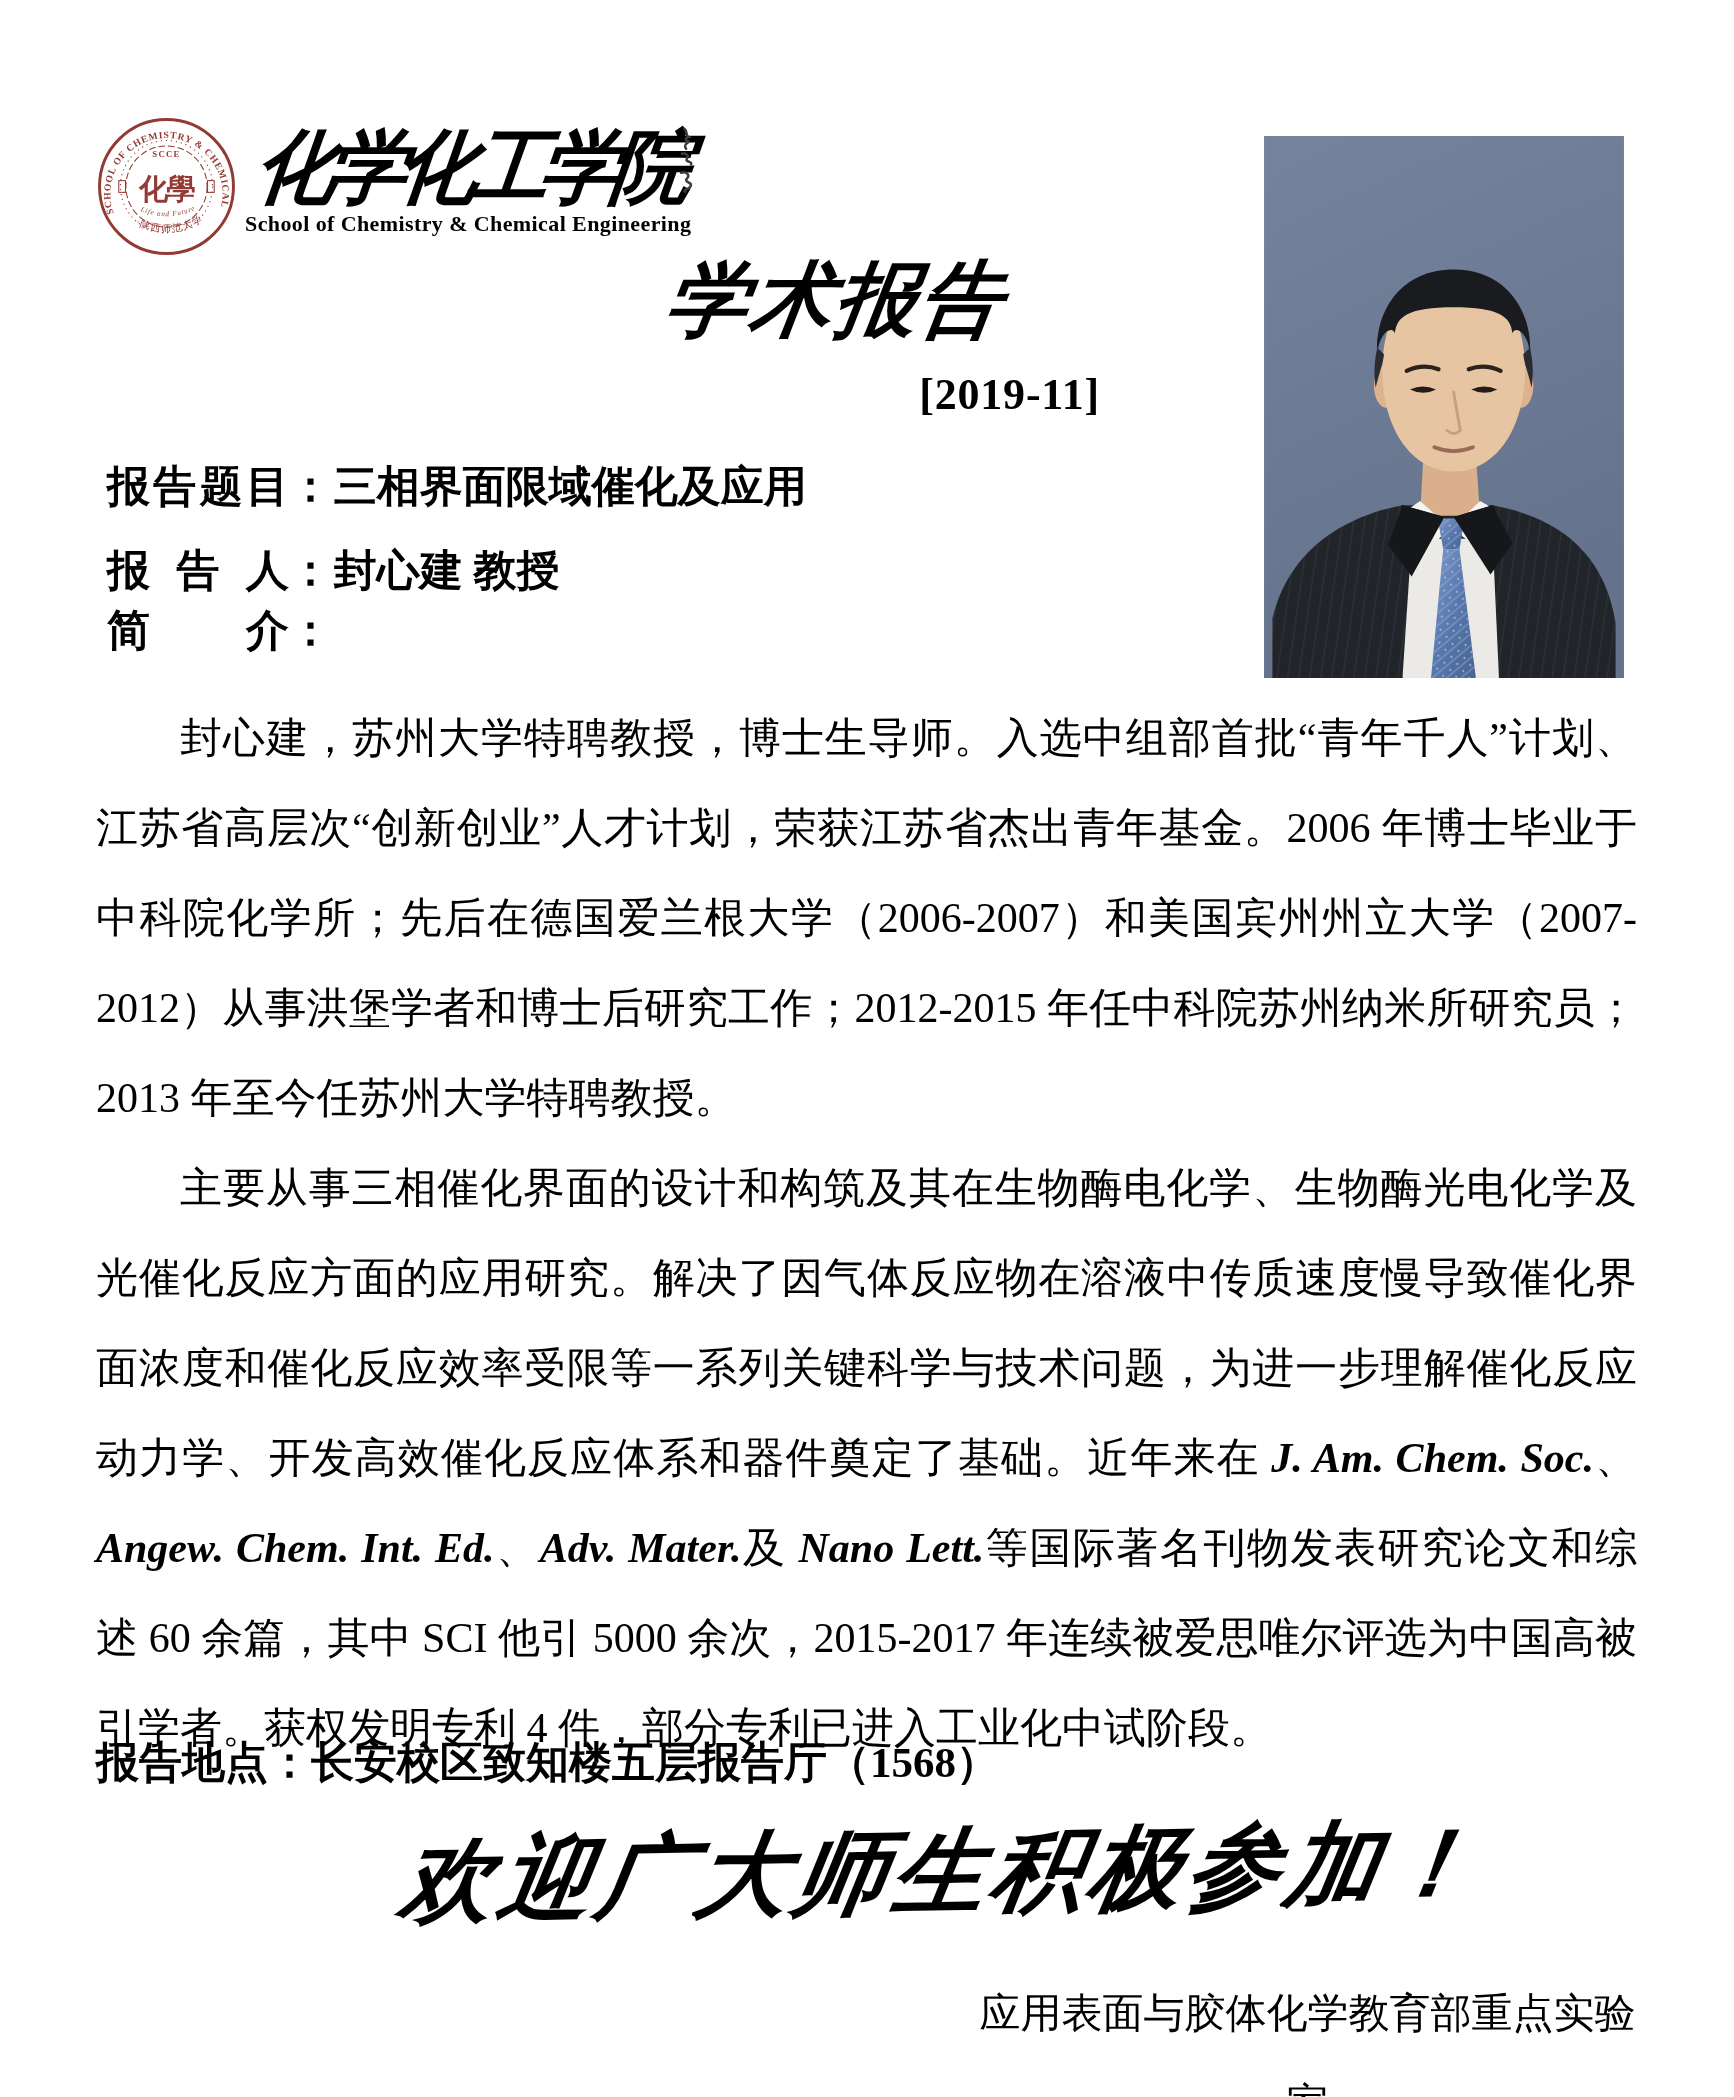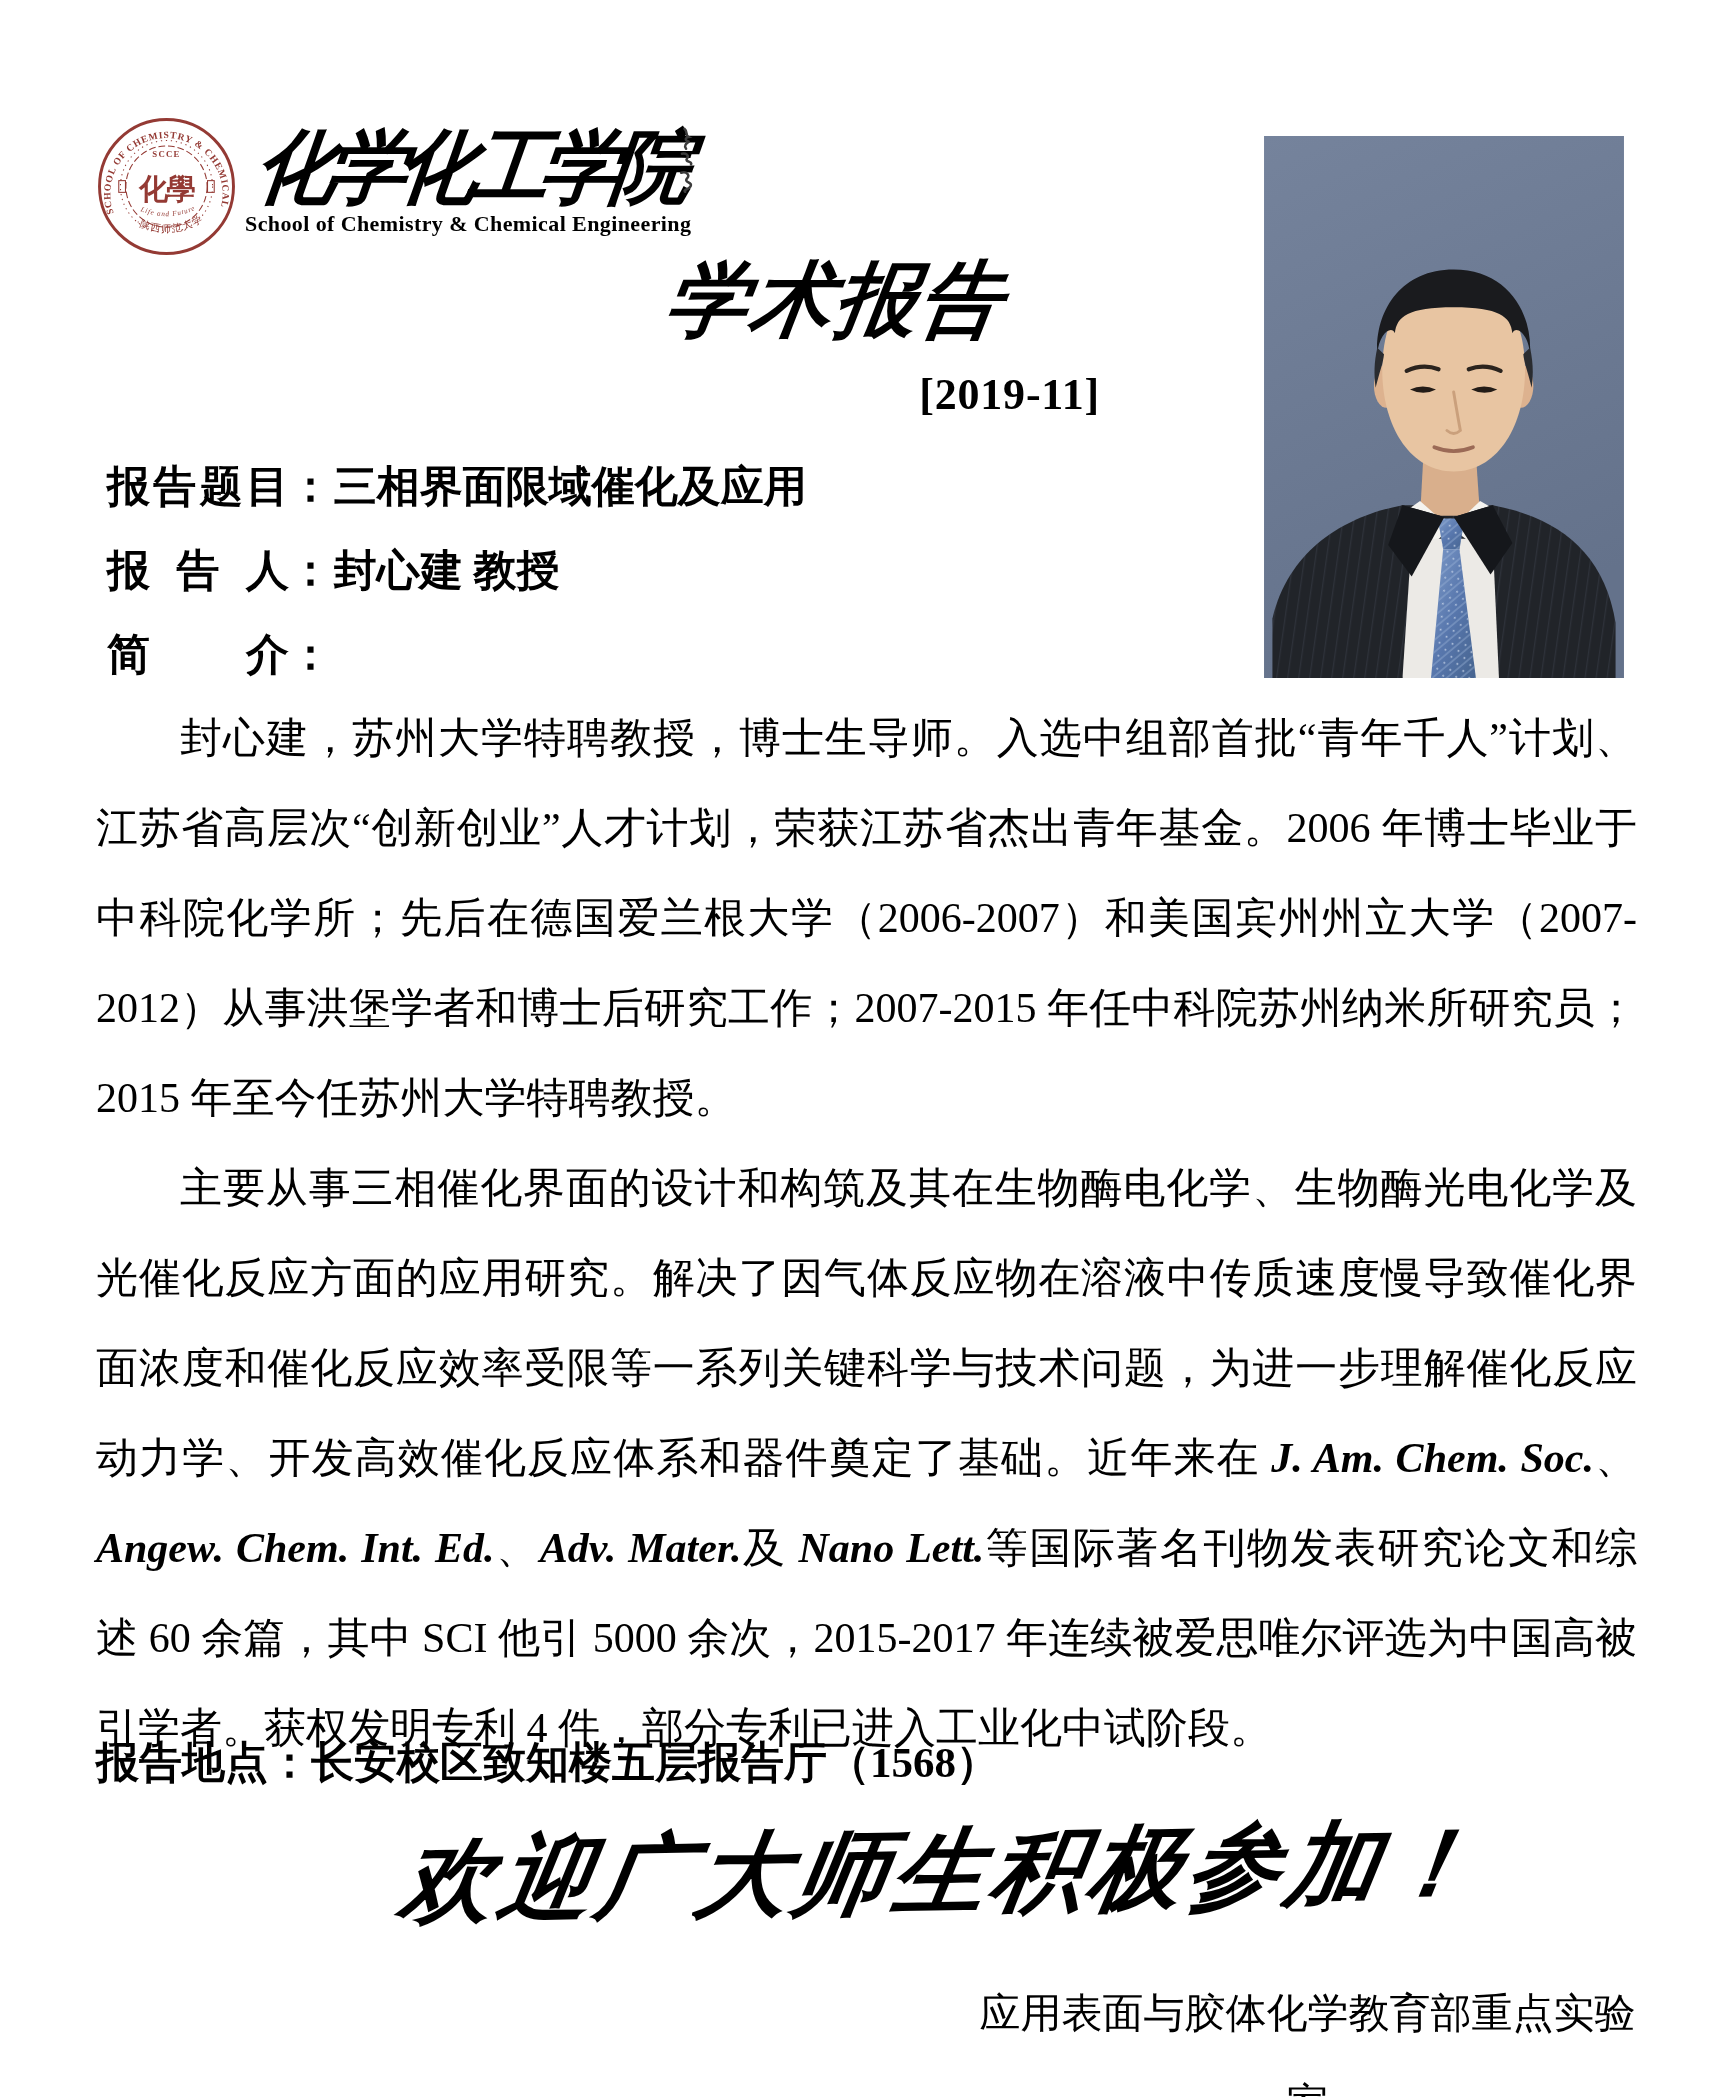--- a/index.html
+++ b/index.html
@@ -35,21 +35,21 @@
   .doc-issue{
     position:absolute;left:571px;top:369px;width:529px;
     text-align:right;font-size:44px;font-weight:bold;letter-spacing:0.8px;
   }
   
   .info-row{position:absolute;left:107px;white-space:nowrap;font-size:43px;font-weight:bold;}
   .info-row .lbl{display:inline-block;width:182px;text-align:justify;text-align-last:justify;}
   .info-row .val{margin-left:1.7px;}
   #row-topic{top:458px;}
   #row-speaker{top:542px;}
-  #row-bio{top:626px;}
+  #row-bio{top:602px;}
   
   .bio{
     position:absolute;left:96px;top:693px;width:1541px;
     font-size:42px;line-height:90px;text-align:justify;
   }
   .bio p{margin:0;text-indent:2em;}
   .jn{font-style:italic;font-weight:bold;}
   
   .sched-row{position:absolute;left:96px;white-space:nowrap;font-size:43px;font-weight:bold;}
   #row-time{top:1644px;}
@@ -172,21 +172,21 @@
     <span class="lbl">报告题目</span><span>：</span><span class="val">三相界面限域催化及应用</span>
   </div>
   <div class="info-row" id="row-speaker">
     <span class="lbl">报告人</span><span>：</span><span class="val">封心建 教授</span>
   </div>
   <div class="info-row" id="row-bio">
     <span class="lbl">简介</span><span>：</span>
   </div>
 
   <div class="bio">
-    <p>封心建，苏州大学特聘教授，博士生导师。入选中组部首批“青年千人”计划、江苏省高层次“创新创业”人才计划，荣获江苏省杰出青年基金。2006 年博士毕业于中科院化学所；先后在德国爱兰根大学（2006-2007）和美国宾州州立大学（2007-2012）从事洪堡学者和博士后研究工作；2007-2015 年任中科院苏州纳米所研究员；2015 年至今任苏州大学特聘教授。</p>
+    <p>封心建，苏州大学特聘教授，博士生导师。入选中组部首批“青年千人”计划、江苏省高层次“创新创业”人才计划，荣获江苏省杰出青年基金。2006 年博士毕业于中科院化学所；先后在德国爱兰根大学（2006-2007）和美国宾州州立大学（2007-2012）从事洪堡学者和博士后研究工作；2012-2015 年任中科院苏州纳米所研究员；2013 年至今任苏州大学特聘教授。</p>
     <p><span>主要从事三相催化界面的设计和构筑及其在生物酶电化学、生物酶光电化学及光催化反应方面的应用研究。解决了因气体反应物在溶液中传质速度慢导致催化界面浓度和催化反应效率受限等一系列关键科学与技术问题，为进一步理解催化反应动力学、开发高效催化反应体系和器件奠定了基础。近年来在 </span><span class="jn">J. Am. Chem. Soc.</span><span>、</span><span class="jn">Angew. Chem. Int. Ed.</span><span>、</span><span class="jn">Adv. Mater.</span><span>及 </span><span class="jn">Nano Lett.</span><span>等国际著名刊物发表研究论文和综述 60 余篇，其中 SCI 他引 5000 余次，2015-2017 年连续被爱思唯尔评选为中国高被引学者。获权发明专利 4 件，部分专利已进入工业化中试阶段。</span></p>
   </div>
 
   <div class="sched-row" id="row-venue">
     <span>报告地点：</span><span>长安校区致知楼五层报告厅（1568）</span>
   </div>
 
   <div class="welcome">欢迎广大师生积极参加！</div>
 
   <div class="footer">

